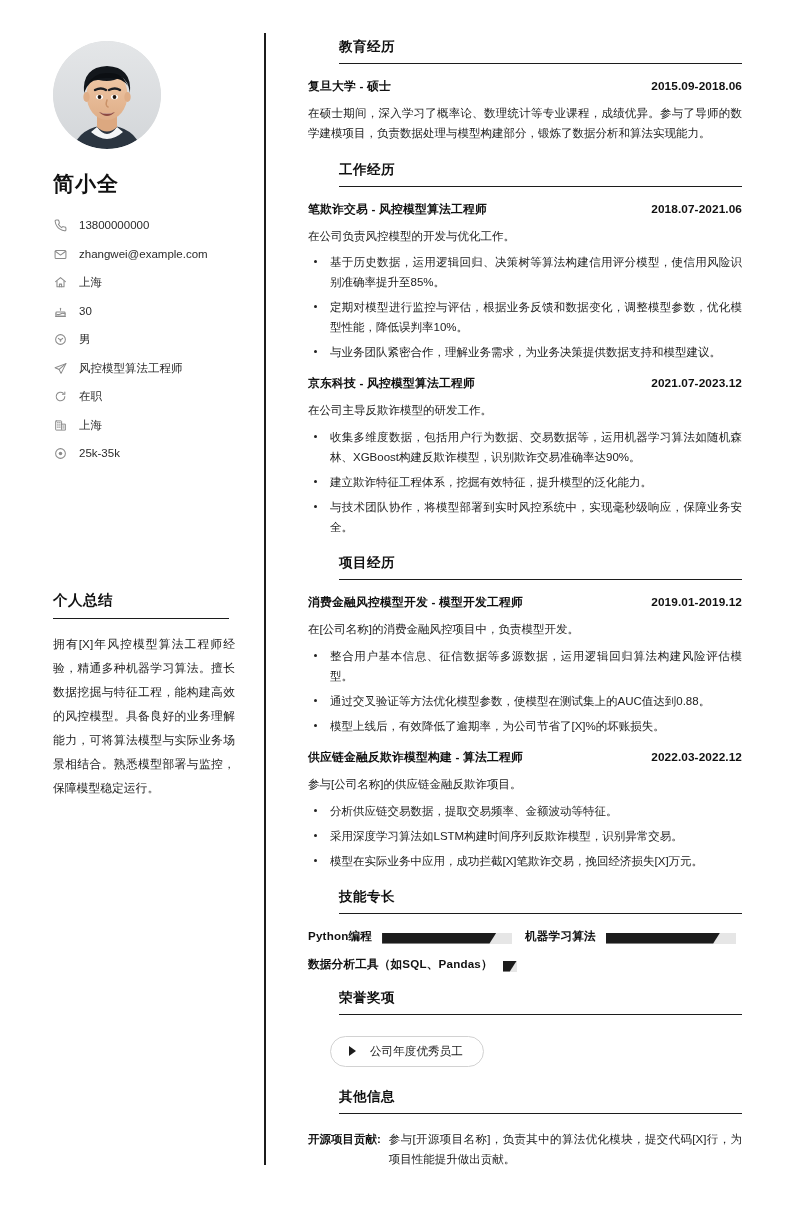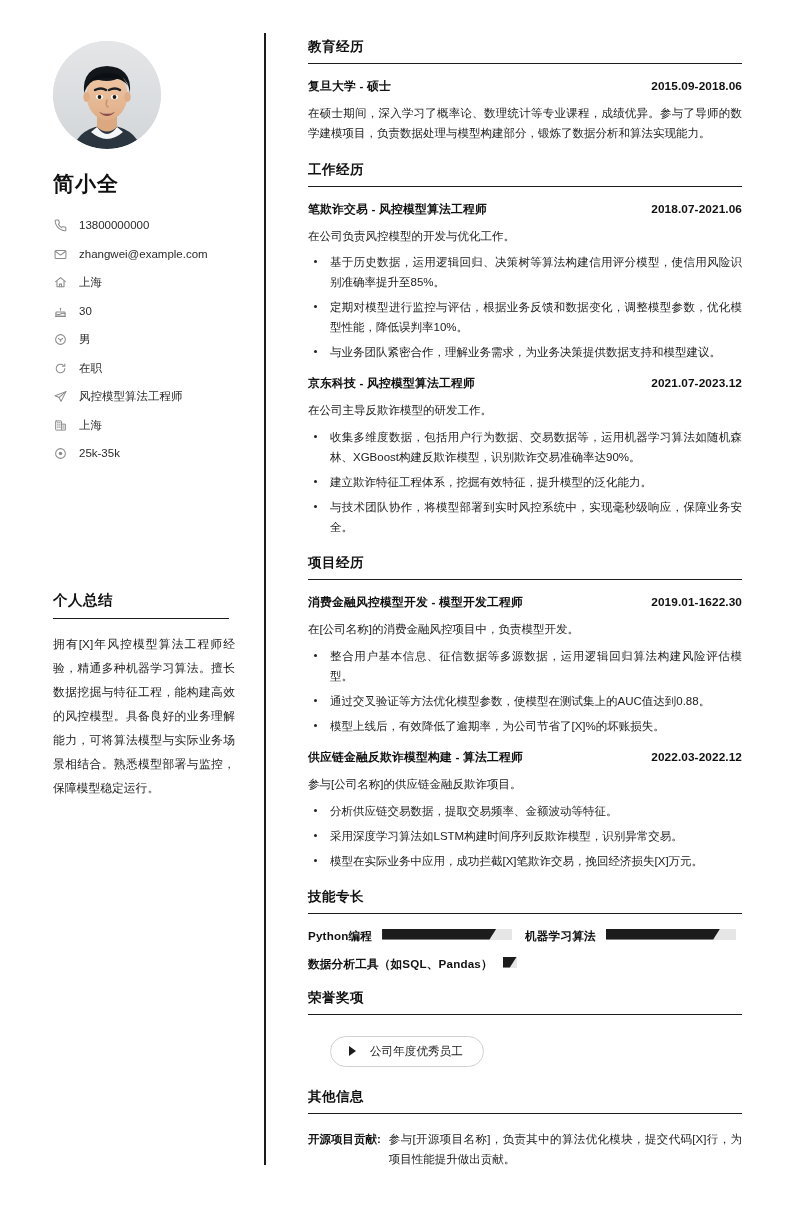--- a/index.html
+++ b/index.html
@@ -105,20 +105,21 @@
   }
   .sec { margin-bottom: 4px; }
   .sec-heading {
     font-size: 13.5px;
     font-weight: 700;
     color: #111;
     letter-spacing: 0.5px;
     padding-bottom: 7px;
     border-bottom: 1.7px solid #1c1c1c;
     margin-bottom: 15px;
+    margin-left: 31px;
   }
   .sec + .sec { margin-top: 17px; }
 
   .entry { margin-bottom: 14px; }
   .entry:last-child { margin-bottom: 0; }
   .entry-head {
     display: flex;
     justify-content: space-between;
     align-items: baseline;
     margin-bottom: 9px;
@@ -168,21 +169,21 @@
 
   
   .skills-grid {
     display: flex;
     flex-wrap: wrap;
     column-gap: 0;
     row-gap: 13px;
   }
   .skill {
     display: flex;
-    align-items: flex-start;
+    align-items: flex-end;
     gap: 10px;
     width: 50%;
   }
   .skill.full { width: 100%; }
   .skill-label {
     font-size: 11.6px;
     font-weight: 700;
     color: #111;
     white-space: nowrap;
     letter-spacing: 0.2px;
@@ -345,35 +346,35 @@
               <path d="M8 10q4 4 8 0"></path>
               <circle cx="12" cy="14.5" r="1.6" fill="currentColor" stroke="none"></circle>
             </svg>
         </span>
         <span class="contact-text">男</span>
       </li>
 
       <li class="contact-item">
         <span class="contact-icon">
           <svg viewBox="0 0 24 24" fill="none" stroke="currentColor" stroke-width="1.9" stroke-linecap="round" stroke-linejoin="round">
+              <path d="M22 3 2 10.5l7.5 3.2L13 21 22 3Z"></path>
+              <path d="M9.5 13.7 22 3"></path>
+            </svg>
+        </span>
+        <span class="contact-text">风控模型算法工程师</span>
+      </li>
+
+      <li class="contact-item">
+        <span class="contact-icon">
+          <svg viewBox="0 0 24 24" fill="none" stroke="currentColor" stroke-width="1.9" stroke-linecap="round" stroke-linejoin="round">
               <path d="M20 12a8 8 0 1 1-2.6-5.9"></path>
               <path d="M20 3.5V8h-4.5"></path>
             </svg>
         </span>
         <span class="contact-text">在职</span>
-      </li>
-
-      <li class="contact-item">
-        <span class="contact-icon">
-          <svg viewBox="0 0 24 24" fill="none" stroke="currentColor" stroke-width="1.9" stroke-linecap="round" stroke-linejoin="round">
-              <path d="M22 3 2 10.5l7.5 3.2L13 21 22 3Z"></path>
-              <path d="M9.5 13.7 22 3"></path>
-            </svg>
-        </span>
-        <span class="contact-text">风控模型算法工程师</span>
       </li>
 
       <li class="contact-item">
         <span class="contact-icon">
           <svg viewBox="0 0 24 24" fill="none" stroke="currentColor" stroke-width="1.8" stroke-linecap="round" stroke-linejoin="round">
               <rect x="3" y="3.5" width="11" height="17" rx="1"></rect>
               <path d="M14 9.5h7v11h-7"></path>
               <path d="M6 7h2M10 7h1.5M6 11h2M10 11h1.5M6 15h2M10 15h1.5M16.5 13h2M16.5 16.5h2"></path>
             </svg>
         </span>
@@ -443,21 +444,21 @@
         </ul>
       </div>
     </section>
 
     <section class="sec">
       <h2 class="sec-heading">项目经历</h2>
 
       <div class="entry">
         <div class="entry-head">
           <span class="entry-title">消费金融风控模型开发 - 模型开发工程师</span>
-          <span class="entry-date">2019.01-1622.30</span>
+          <span class="entry-date">2019.01-2019.12</span>
         </div>
         <p class="entry-desc">在[公司名称]的消费金融风控项目中，负责模型开发。</p>
         <ul class="bullets">
           <li class="bullet">整合用户基本信息、征信数据等多源数据，运用逻辑回归算法构建风险评估模型。</li>
           <li class="bullet">通过交叉验证等方法优化模型参数，使模型在测试集上的AUC值达到0.88。</li>
           <li class="bullet">模型上线后，有效降低了逾期率，为公司节省了[X]%的坏账损失。</li>
         </ul>
       </div>
 
       <div class="entry">

